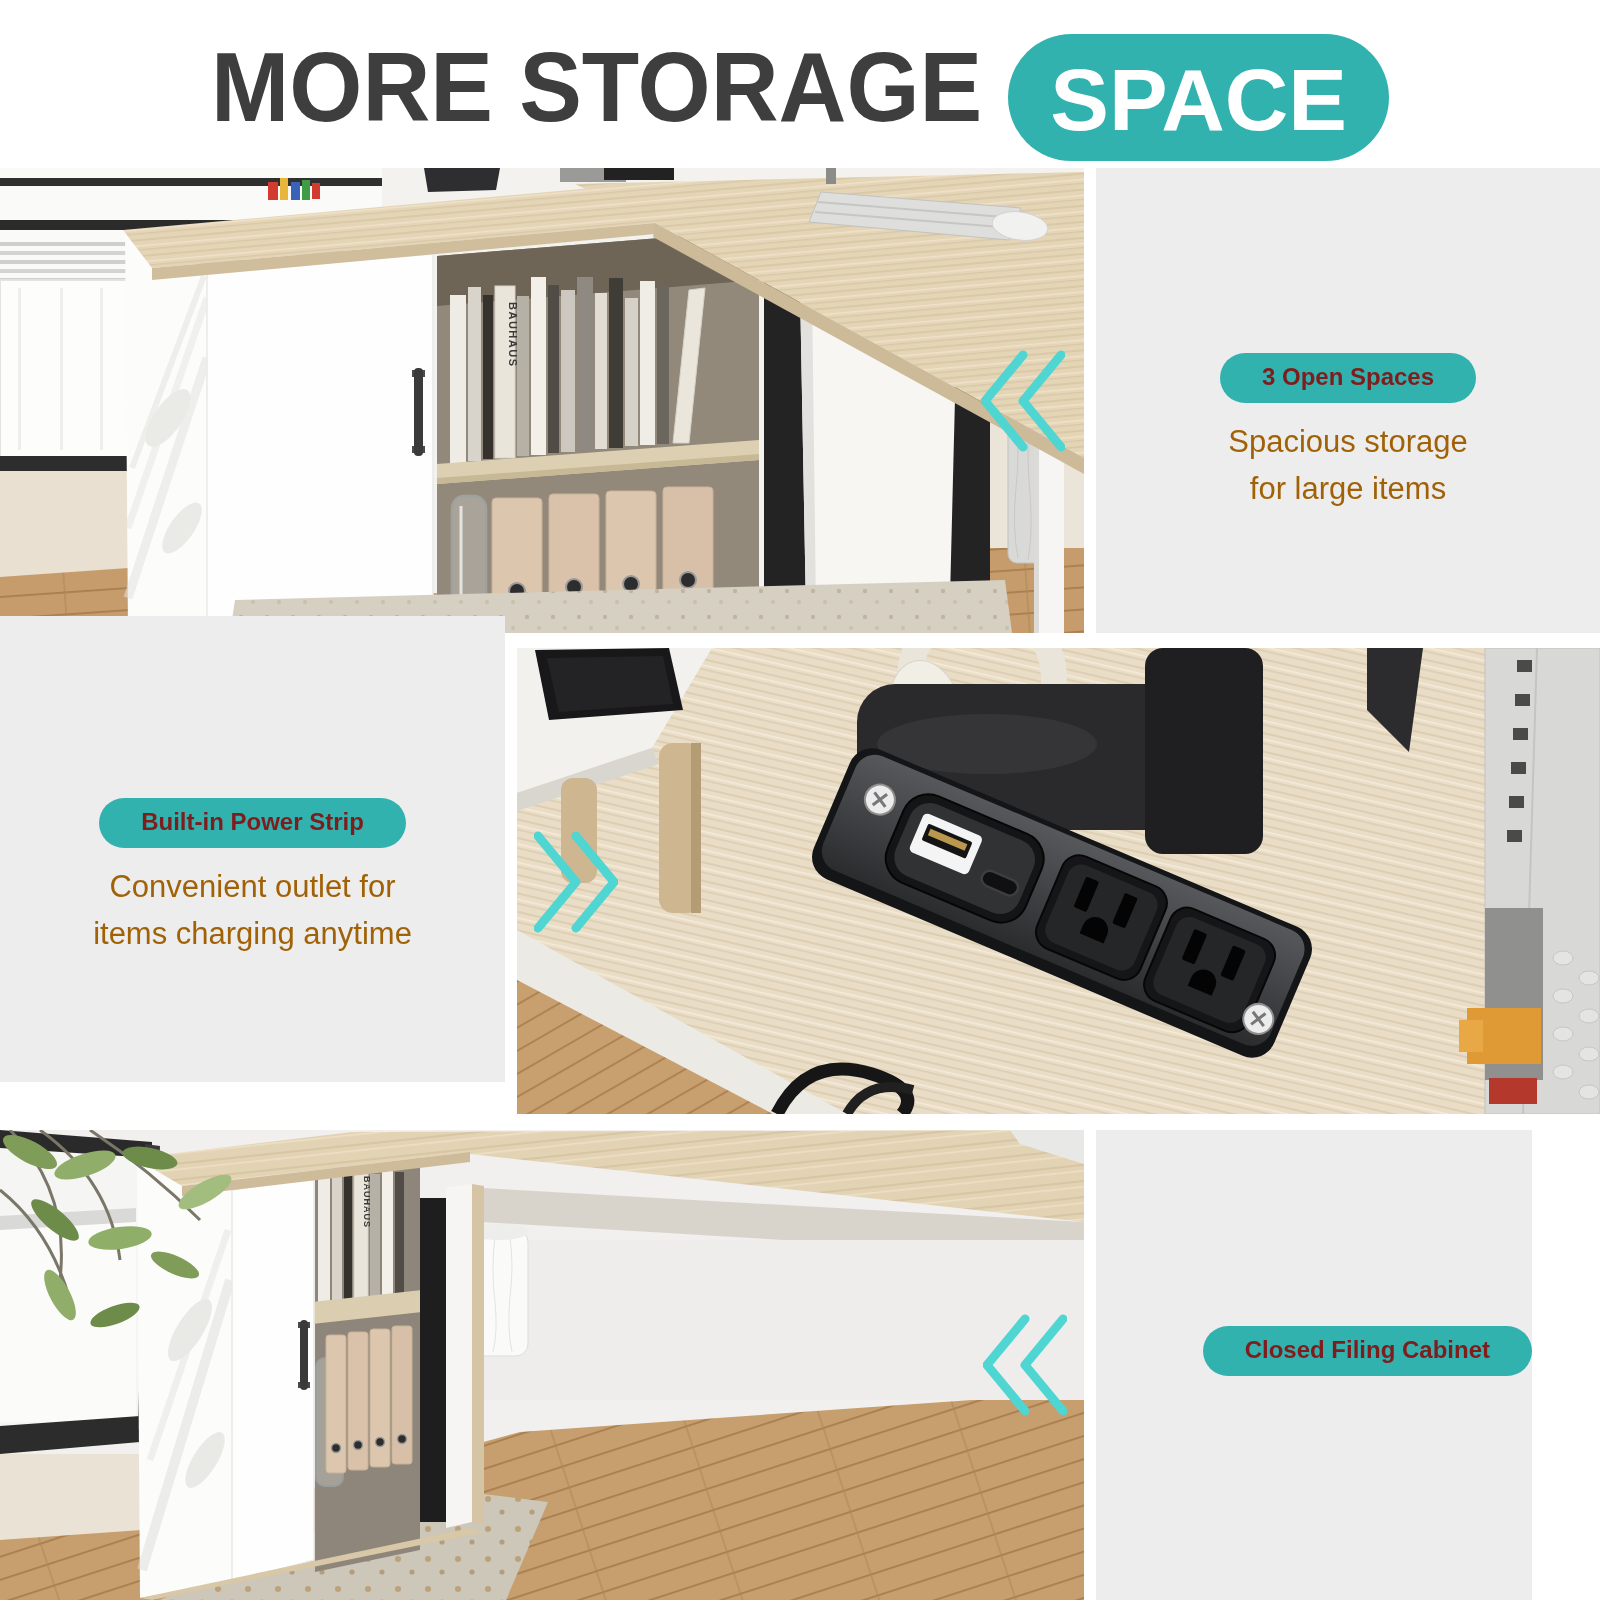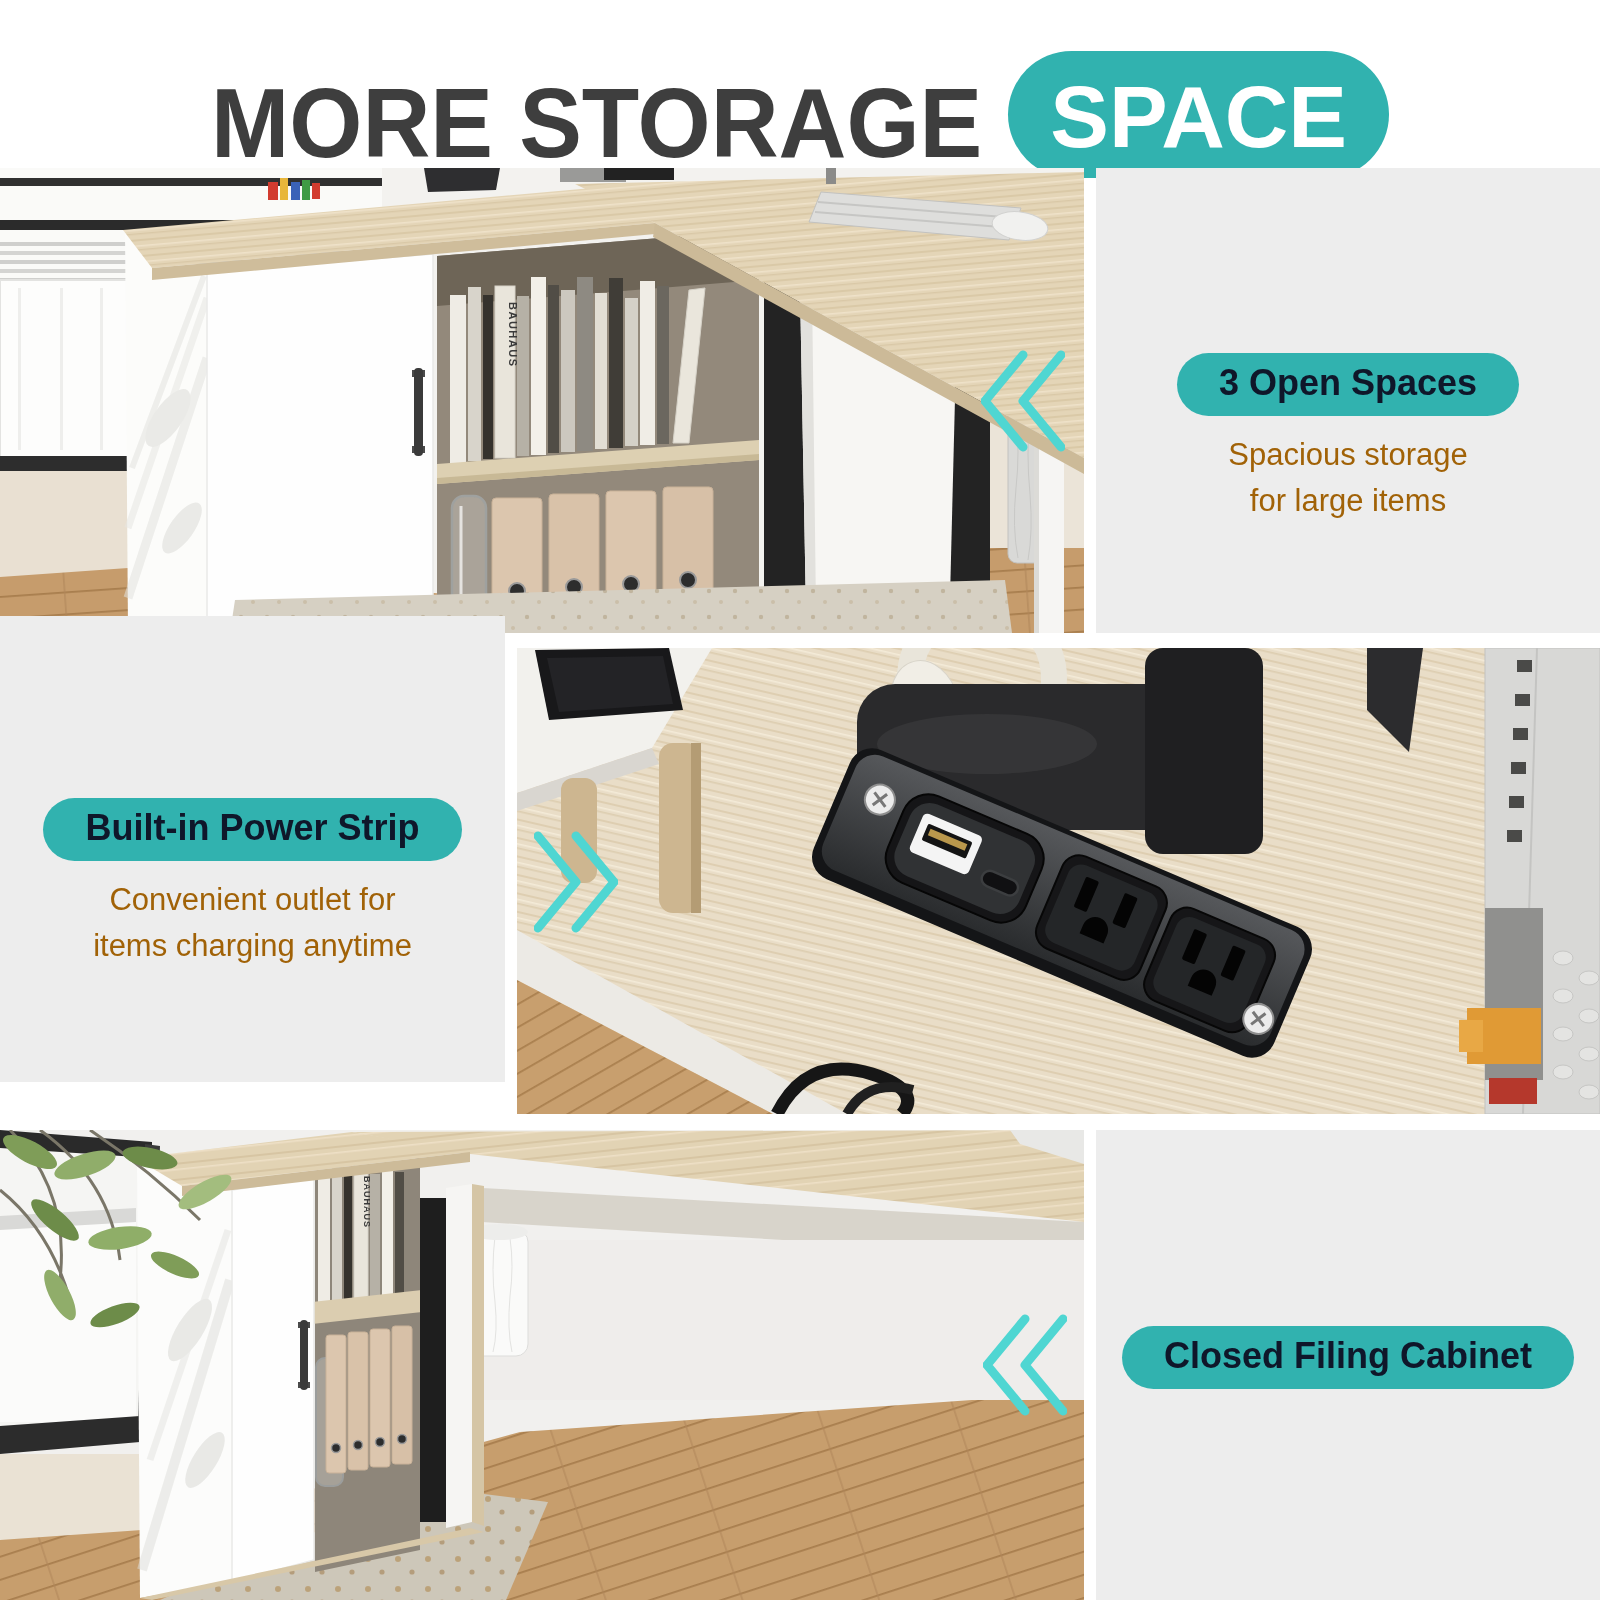--- a/index.html
+++ b/index.html
@@ -2,46 +2,46 @@
 <html><head>
 <meta charset="utf-8">
 <style>
   html,body{margin:0;padding:0}
   body{
     width:1600px;height:1600px;position:relative;background:#ffffff;
     font-family:"Liberation Sans",sans-serif;overflow:hidden;
   }
   .header{
     position:absolute;left:0;top:34px;width:1600px;height:120px;
-    display:flex;justify-content:center;align-items:flex-end;gap:26px;margin-top:24px;
+    display:flex;justify-content:center;align-items:flex-start;gap:26px;
   }
   .title-text{
     font-size:94px;font-weight:bold;color:#3E3E3E;letter-spacing:0px;
     transform:scaleY(1.04);white-space:nowrap;
   }
   .title-pill{
     background:#31B2AF;color:#ffffff;font-size:88px;font-weight:bold;
     padding:18px 42px 12px 42px;border-radius:70px;white-space:nowrap;line-height:1.1;
   }
   .photo{position:absolute;overflow:hidden;background:#f0efed;}
   .photo svg{display:block}
   .panel{
     position:absolute;background:#EDEDED;
     display:flex;flex-direction:column;align-items:center;
   }
   .feature-badge{
-    background:#31B2AF;color:#0f172a;font-weight:bold;font-size:36px;
+    background:#31B2AF;color:#7f1d1d;font-weight:bold;font-size:24px;
     padding:11px 42px 14px 42px;border-radius:44px;white-space:nowrap;line-height:1.05;
   }
   .feature-desc{
     margin-top:16px;font-size:31px;color:#a16207;line-height:1.5;text-align:center;
   }
   .panel-open-spaces{left:1096px;top:168px;width:504px;height:465px;padding-top:185px;box-sizing:border-box;}
   .panel-power-strip{left:0;top:616px;width:505px;height:466px;padding-top:182px;box-sizing:border-box;}
-  .panel-filing-cabinet{left:1096px;top:1130px;width:504px;height:470px;padding-top:196px;box-sizing:border-box;}
+  .panel-filing-cabinet{left:1096px;top:1130px;width:436px;height:470px;padding-top:196px;box-sizing:border-box;align-items:flex-end;}
   .photo-top{left:0;top:168px;width:1084px;height:465px;}
   .photo-mid{left:517px;top:648px;width:1083px;height:466px;}
   .photo-bottom{left:0;top:1130px;width:1084px;height:470px;}
   .chev{position:absolute;}
   .chev svg{display:block}
 </style>
 </head>
 <body>
 
 <div class="header">

